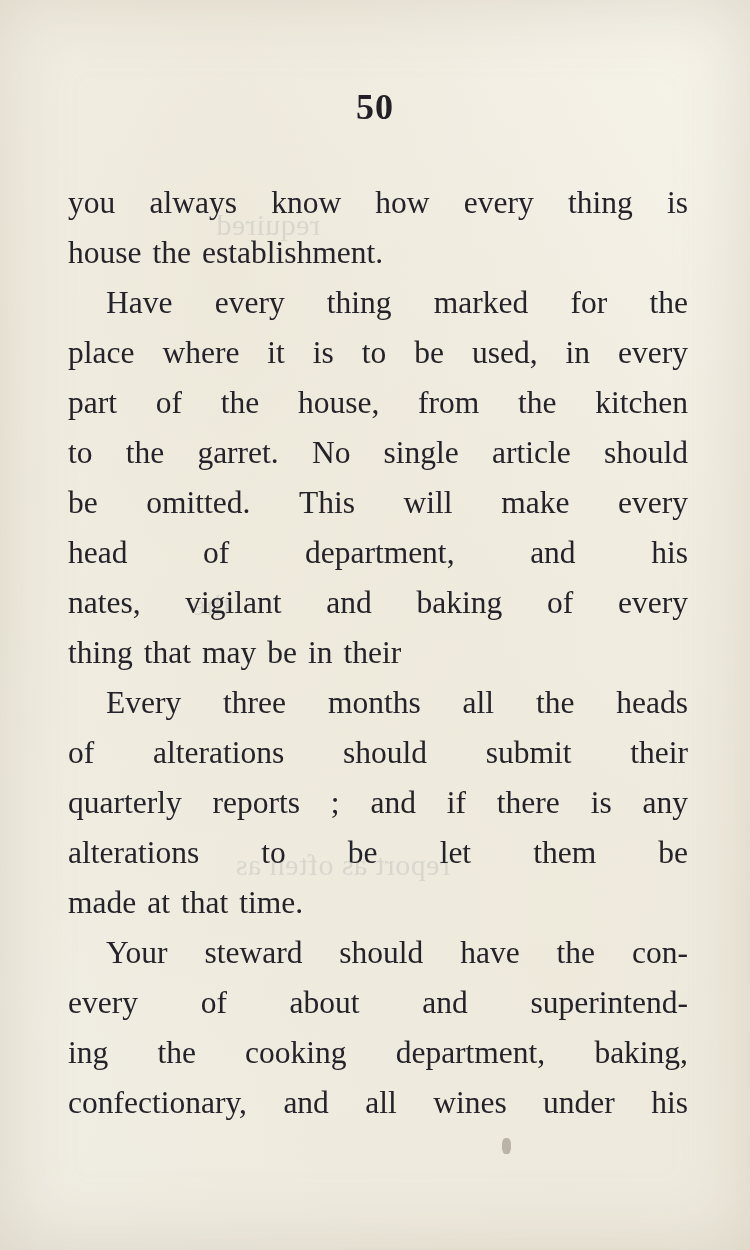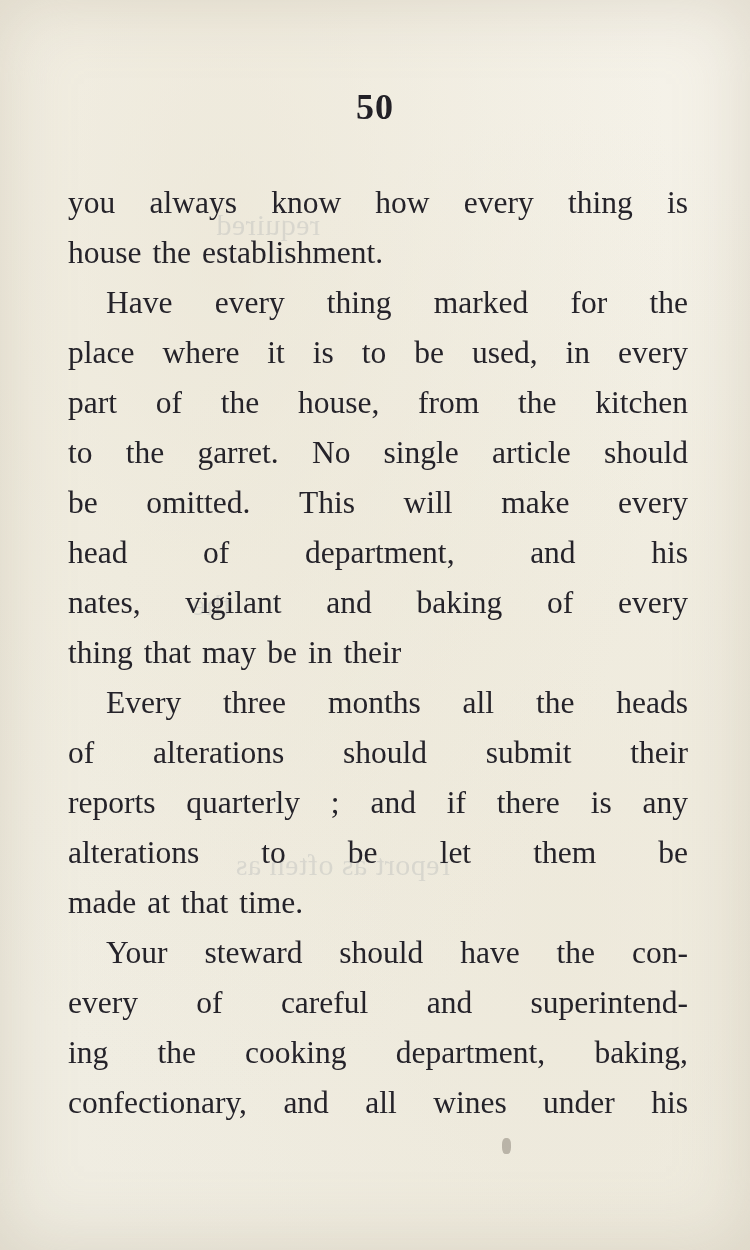--- a/index.html
+++ b/index.html
@@ -217,22 +217,22 @@
         <span class="w">heads</span>
       </div>
       <div class="line justify">
         <span class="w">of</span>
         <span class="w">alterations</span>
         <span class="w">should</span>
         <span class="w">submit</span>
         <span class="w">their</span>
       </div>
       <div class="line justify">
+        <span class="w">quarterly</span>
         <span class="w">reports</span>
-        <span class="w">quarterly</span>
         <span class="w">;</span>
         <span class="w">and</span>
         <span class="w">if</span>
         <span class="w">there</span>
         <span class="w">is</span>
         <span class="w">any</span>
       </div>
       <div class="line justify">
         <span class="w">alterations</span>
         <span class="w">to</span>
@@ -254,21 +254,21 @@
         <span class="w">Your</span>
         <span class="w">steward</span>
         <span class="w">should</span>
         <span class="w">have</span>
         <span class="w">the</span>
         <span class="w">con-</span>
       </div>
       <div class="line justify">
         <span class="w">every</span>
         <span class="w">of</span>
-        <span class="w">careful</span>
+        <span class="w">about</span>
         <span class="w">and</span>
         <span class="w">superintend-</span>
       </div>
       <div class="line justify">
         <span class="w">ing</span>
         <span class="w">the</span>
         <span class="w">cooking</span>
         <span class="w">department,</span>
         <span class="w">baking,</span>
       </div>

